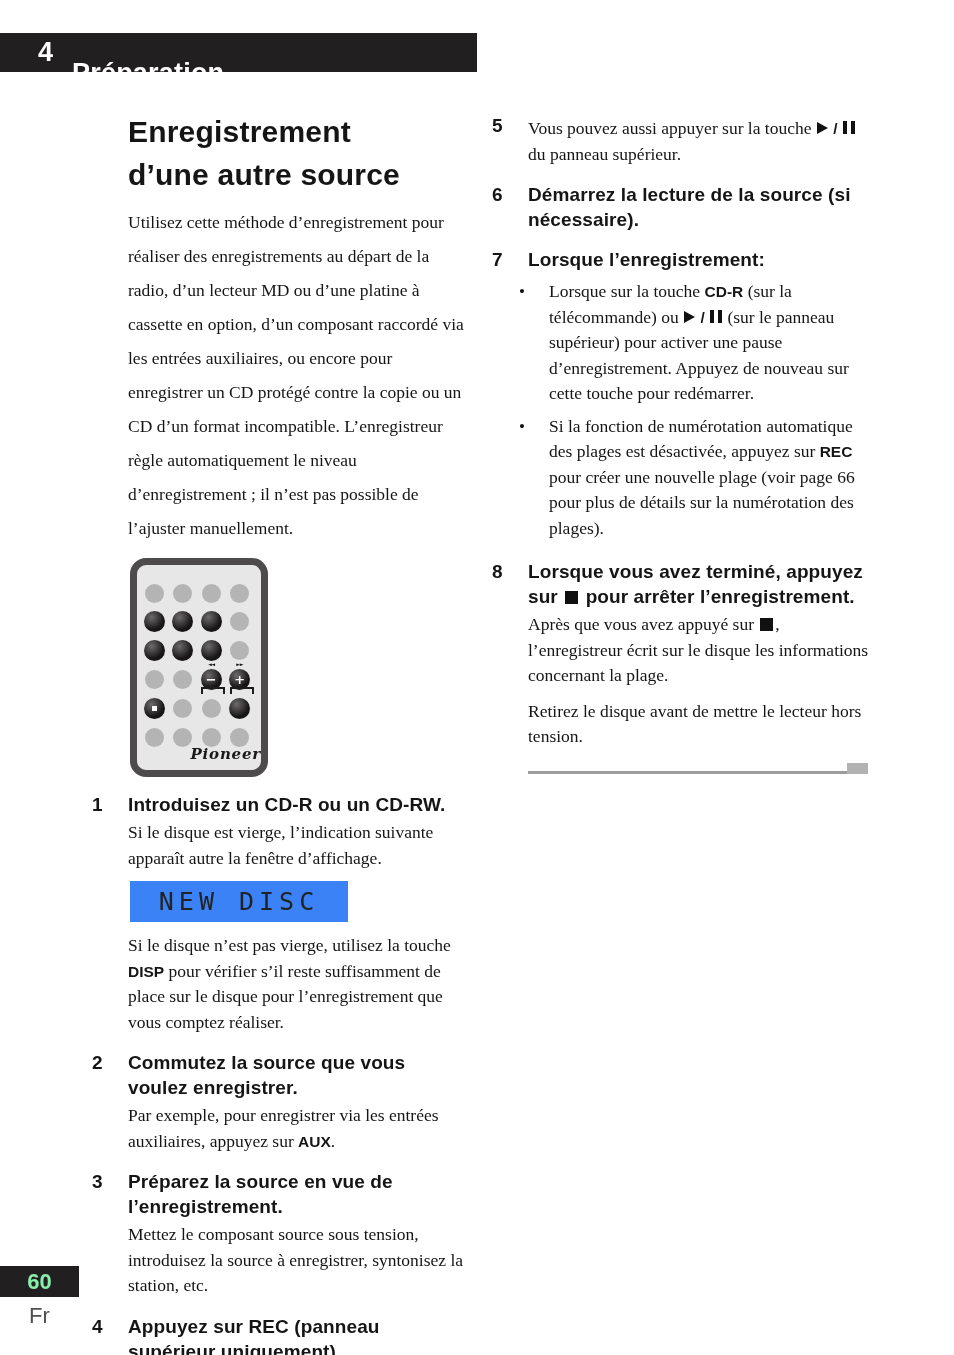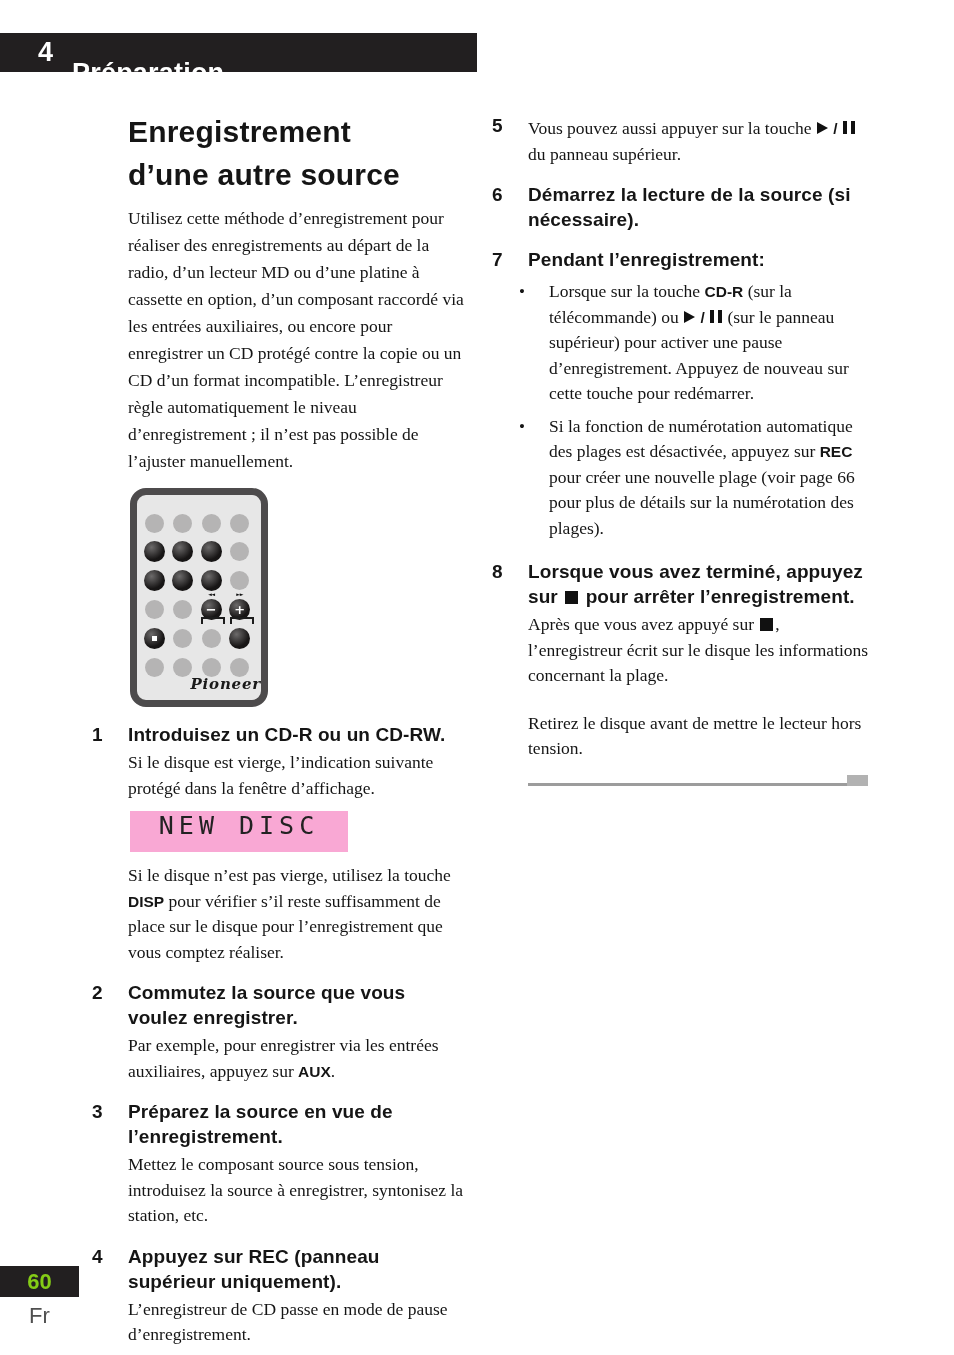--- a/index.html
+++ b/index.html
@@ -11,21 +11,21 @@
               color:#fff;font-family:"Liberation Sans",sans-serif;font-weight:bold;
               font-size:27px;display:flex;align-items:center;}
   .header-num{margin-left:38px;}
   .header-title{margin-left:19px;letter-spacing:0.2px;margin-top:41px;}
 
   .col-left{position:absolute;left:92px;top:110px;width:374px;}
   .col-right{position:absolute;left:492px;top:113px;width:380px;}
 
   .article-title{margin:0 0 0 36px;font-family:"Liberation Sans",sans-serif;font-weight:bold;
                  font-size:30px;line-height:43px;width:300px;letter-spacing:0.2px;}
-  .intro{margin:9px 0 0 36px;width:338px;font-size:17.5px;line-height:27px;margin-bottom:0;}
+  .intro{margin:9px 0 0 36px;width:338px;font-size:17.5px;line-height:34px;margin-bottom:0;}
 
   
   .remote{position:relative;margin:13px 0 0 38px;width:124px;height:205px;background:#e7e7e7;
           border:7px solid #4d4b4c;border-radius:16px;}
   .rc-panel{position:absolute;left:0;top:0;right:0;bottom:0;}
   .rc-btn{position:absolute;border-radius:50%;display:flex;align-items:center;justify-content:center;
           font-family:"DejaVu Sans",sans-serif;font-weight:bold;font-size:13px;color:#fff;line-height:1;}
   .rc-gray{background:#b5b4b4;}
   .rc-dark{background:radial-gradient(circle at 36% 30%, #6d6b6b 0%, #171515 62%);}
   .rc-sq{width:5px;height:5px;background:#fff;display:block;}
@@ -36,46 +36,46 @@
   .rc-logo{position:absolute;left:0;right:0;bottom:7px;text-align:right;
            font-family:"DejaVu Serif",serif;font-style:italic;font-weight:bold;
            font-size:15px;letter-spacing:0.8px;color:#1a1a1a;}
 
   
   .step{display:grid;grid-template-columns:36px 1fr;margin-top:15px;}
   .step-num{font-family:"Liberation Sans",sans-serif;font-weight:bold;font-size:19px;line-height:25px;}
   .step-heading{font-family:"Liberation Sans",sans-serif;font-weight:bold;font-size:19px;
                 line-height:25px;letter-spacing:0.1px;}
   .step-body{margin:3px 0 0 0;font-size:17.5px;line-height:25.5px;}
-  .step-body + .step-body{margin-top:22px;}
+  .step-body + .step-body{margin-top:10px;}
   span.b{font-family:"Liberation Sans",sans-serif;font-weight:bold;font-size:15.5px;}
 
-  .display-box{width:218px;height:41px;background:#f9a8d4;margin:10px 0 11px 2px;
-               display:flex;justify-content:center;}
+  .display-box{width:218px;height:41px;background:#3b82f6;margin:10px 0 11px 2px;
+               display:flex;align-items:center;justify-content:center;}
   .display-text{font-family:"DejaVu Sans Mono",monospace;font-size:25px;letter-spacing:5px;color:#222;}
 
   .bullet{display:grid;grid-template-columns:30px 1fr;margin:7px 0 0 27px;}
   .bullet-dot{font-size:17px;line-height:25.5px;}
   .bullet-body{font-size:17.5px;line-height:25.5px;}
 
   
   .icon-play{display:inline-block;width:0;height:0;border-left:11px solid #111;
              border-top:6.5px solid transparent;border-bottom:6.5px solid transparent;margin:0 1px;}
   .icon-pause{display:inline-block;width:4px;height:13px;border-left:4px solid #111;
               border-right:4px solid #111;margin:0 1px;}
   .icon-stop{display:inline-block;width:13px;height:13px;background:#111;margin:0 2px;vertical-align:-1px;}
 
   
   .divider{position:relative;margin-top:13px;width:340px;height:11px;}
   .divider-line{position:absolute;left:0;bottom:0;width:100%;height:3px;background:#9c9c9c;}
   .divider-tab{position:absolute;right:0;bottom:0;width:21px;height:11px;background:#b2b2b2;}
 
   
   .page-num-box{position:absolute;left:0;top:1266px;width:79px;height:31px;background:#221f20;
-                color:#84cc16;font-family:"Liberation Sans",sans-serif;font-weight:bold;font-size:22px;
+                color:#86efac;font-family:"Liberation Sans",sans-serif;font-weight:bold;font-size:22px;
                 display:flex;align-items:center;justify-content:center;}
   .lang-label{position:absolute;left:29px;top:1303px;font-family:"Liberation Sans",sans-serif;
               font-size:22px;color:#4f4f4f;text-align:right;}
 </style>
 </head>
 <body>
 
 <div class="page">
 
   <div class="header-bar">
@@ -121,21 +121,21 @@
           <div class="rc-bracket" style="left: 64.3px; top: 122.2px;"></div>
           <div class="rc-bracket" style="left: 92.7px; top: 122.2px;"></div>
         </div>
       <div class="rc-logo">Pioneer</div>
     </div>
 
     <div class="step">
       <div class="step-num">1</div>
       <div class="step-content">
         <div class="step-heading"><span>Introduisez un CD-R ou un CD-RW.</span></div>
-        <p class="step-body"><span>Si le disque est vierge, l’indication suivante protégé dans la fenêtre d’affichage.</span></p>
+        <p class="step-body"><span>Si le disque est vierge, l’indication suivante apparaît autre la fenêtre d’affichage.</span></p>
         <div class="display-box">
           <span class="display-text">NEW DISC</span>
         </div>
         <p class="step-body"><span>Si le disque n’est pas vierge, utilisez la touche </span><span class="b">DISP</span><span> pour vérifier s’il reste suffisamment de place sur le disque pour l’enregistrement que vous comptez réaliser.</span></p>
       </div>
     </div>
 
     <div class="step">
       <div class="step-num">2</div>
       <div class="step-content">
@@ -174,21 +174,21 @@
     <div class="step">
       <div class="step-num">6</div>
       <div class="step-content">
         <div class="step-heading"><span>Démarrez la lecture de la source (si nécessaire).</span></div>
       </div>
     </div>
 
     <div class="step">
       <div class="step-num">7</div>
       <div class="step-content">
-        <div class="step-heading"><span>Pendant l’enregistrement:</span></div>
+        <div class="step-heading"><span>Lorsque l’enregistrement:</span></div>
       </div>
     </div>
     <div class="bullet">
       <div class="bullet-dot">•</div>
       <div class="bullet-body"><span>Lorsque sur la touche </span><span class="b">CD-R</span><span> (sur la télécommande) ou </span><span class="icon-play"></span><span class="b"> / </span><span class="icon-pause"></span><span> (sur le panneau supérieur) pour activer une pause d’enregistrement. Appuyez de nouveau sur cette touche pour redémarrer.</span></div>
     </div>
     <div class="bullet">
       <div class="bullet-dot">•</div>
       <div class="bullet-body"><span>Si la fonction de numérotation automatique des plages est désactivée, appuyez sur </span><span class="b">REC</span><span> pour créer une nouvelle plage (voir page 66 pour plus de détails sur la numérotation des plages).</span></div>
     </div>

